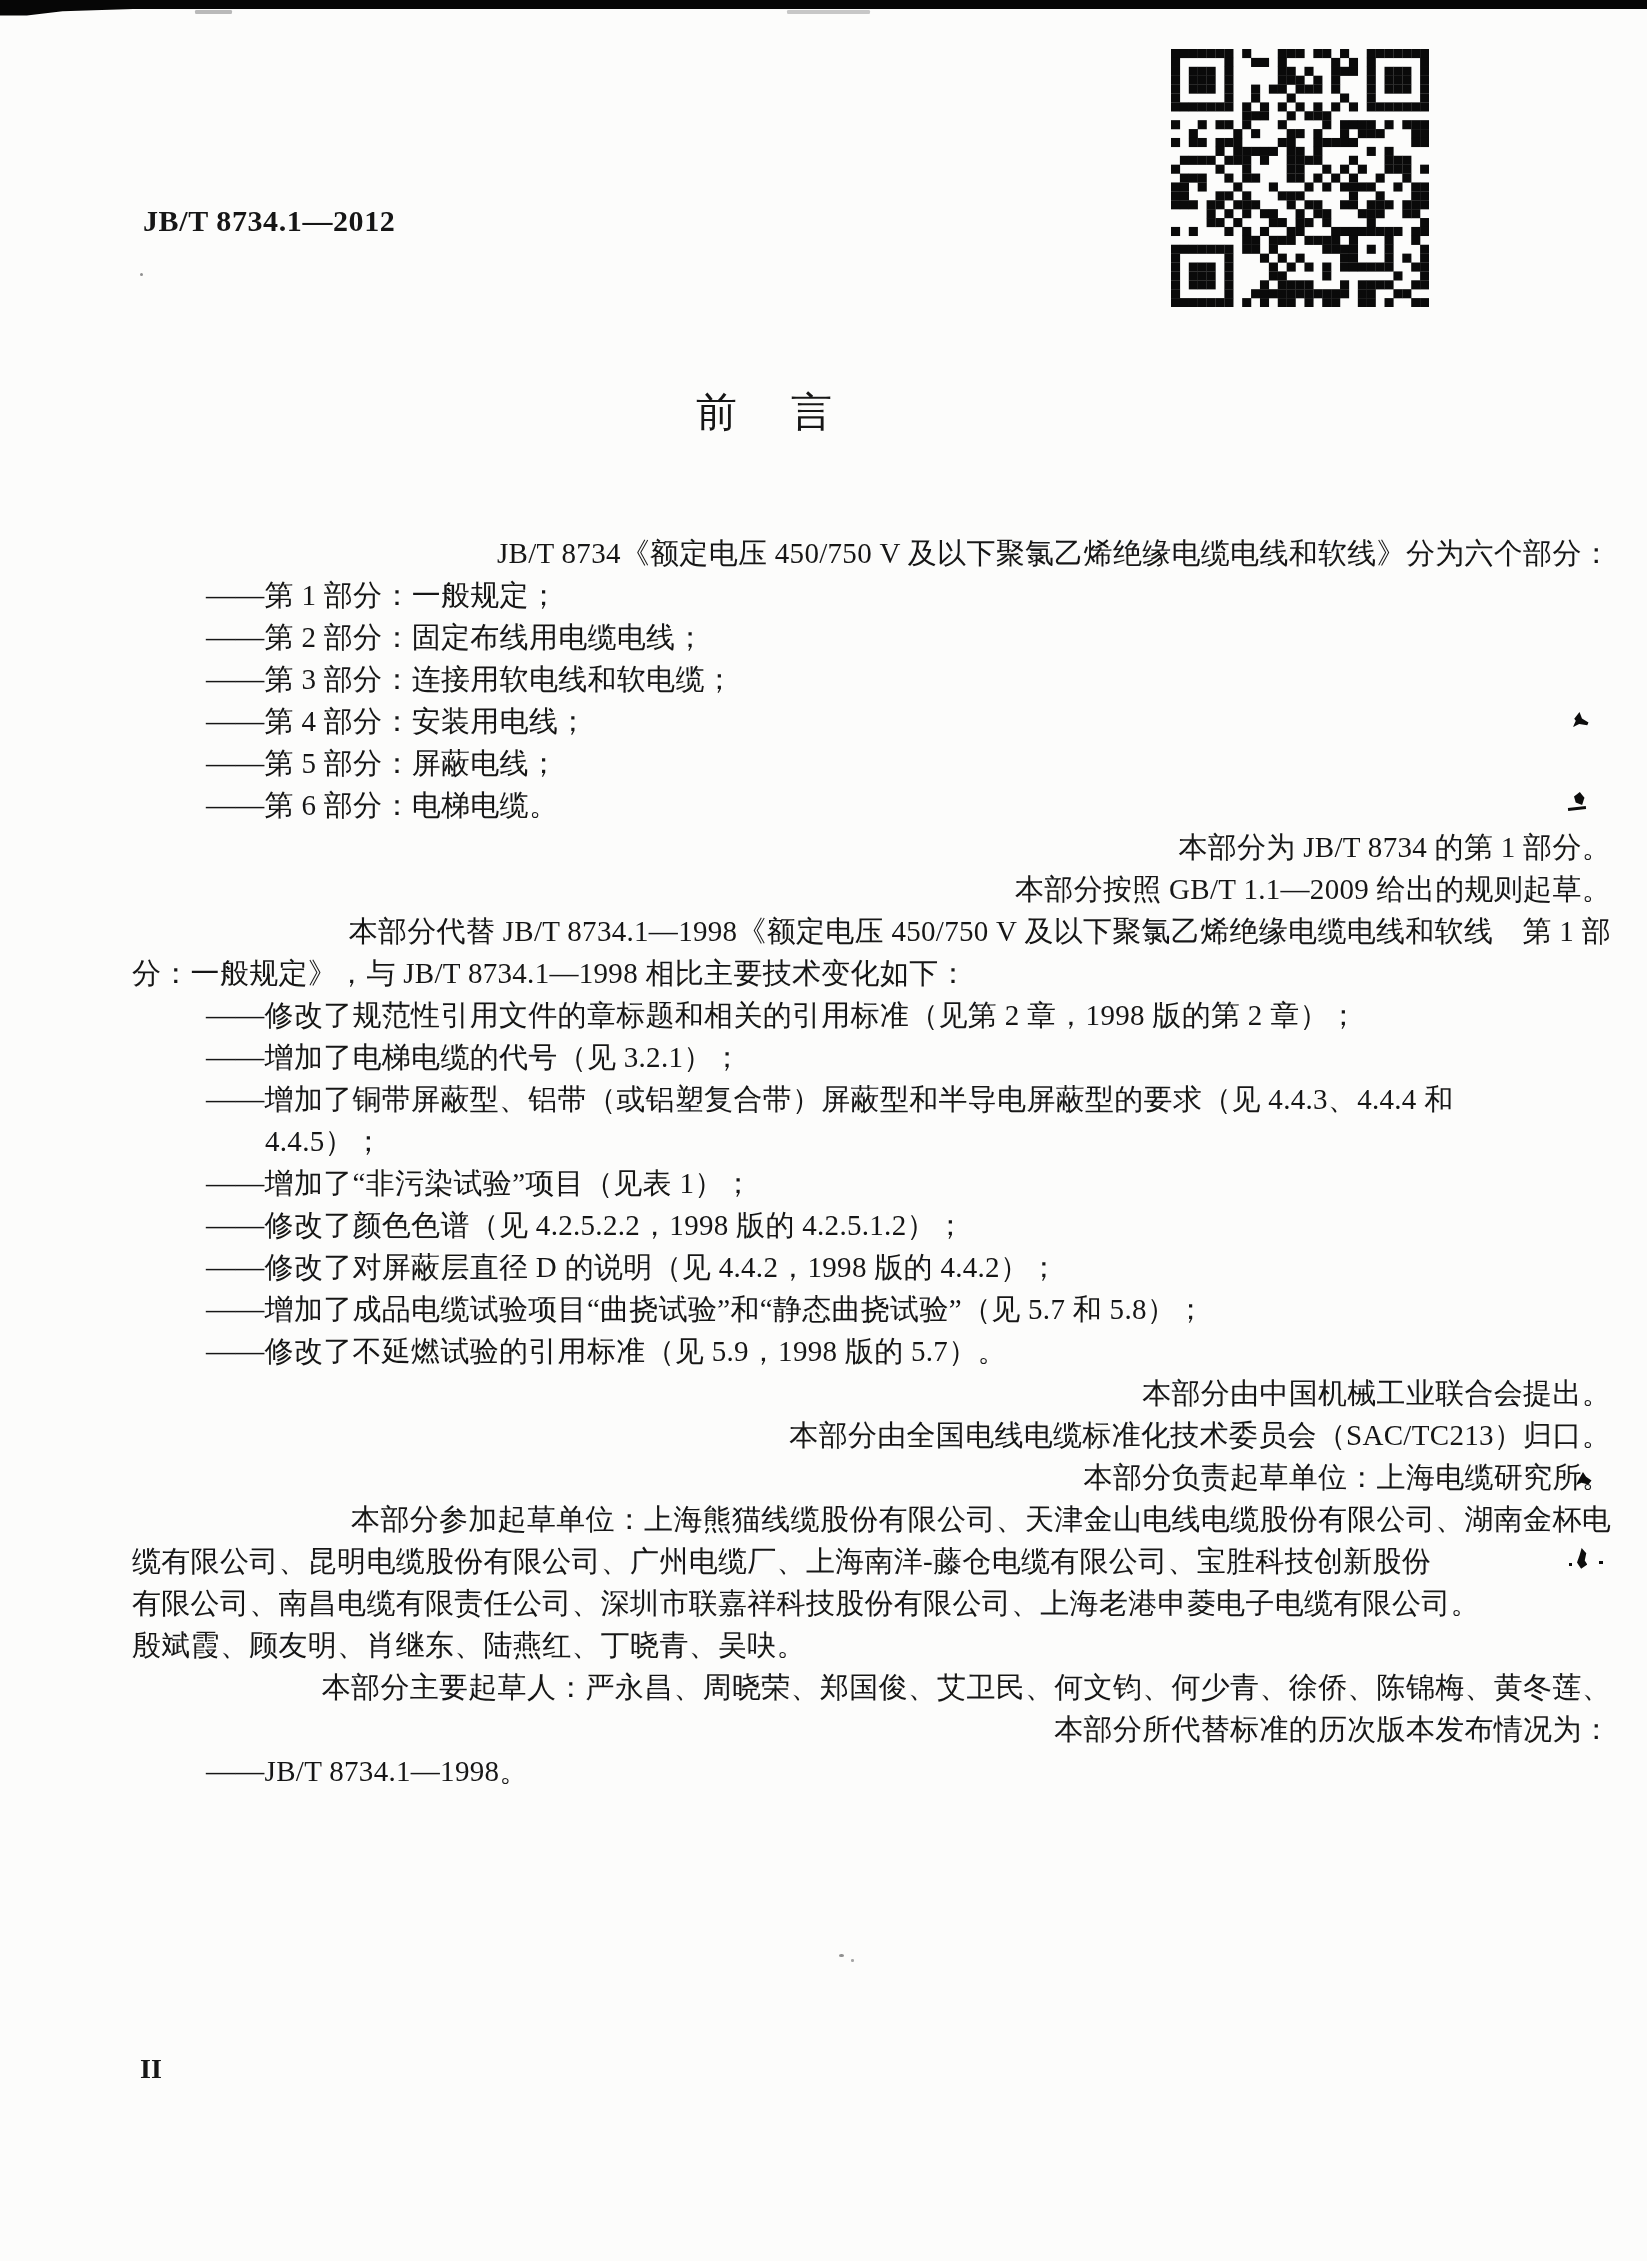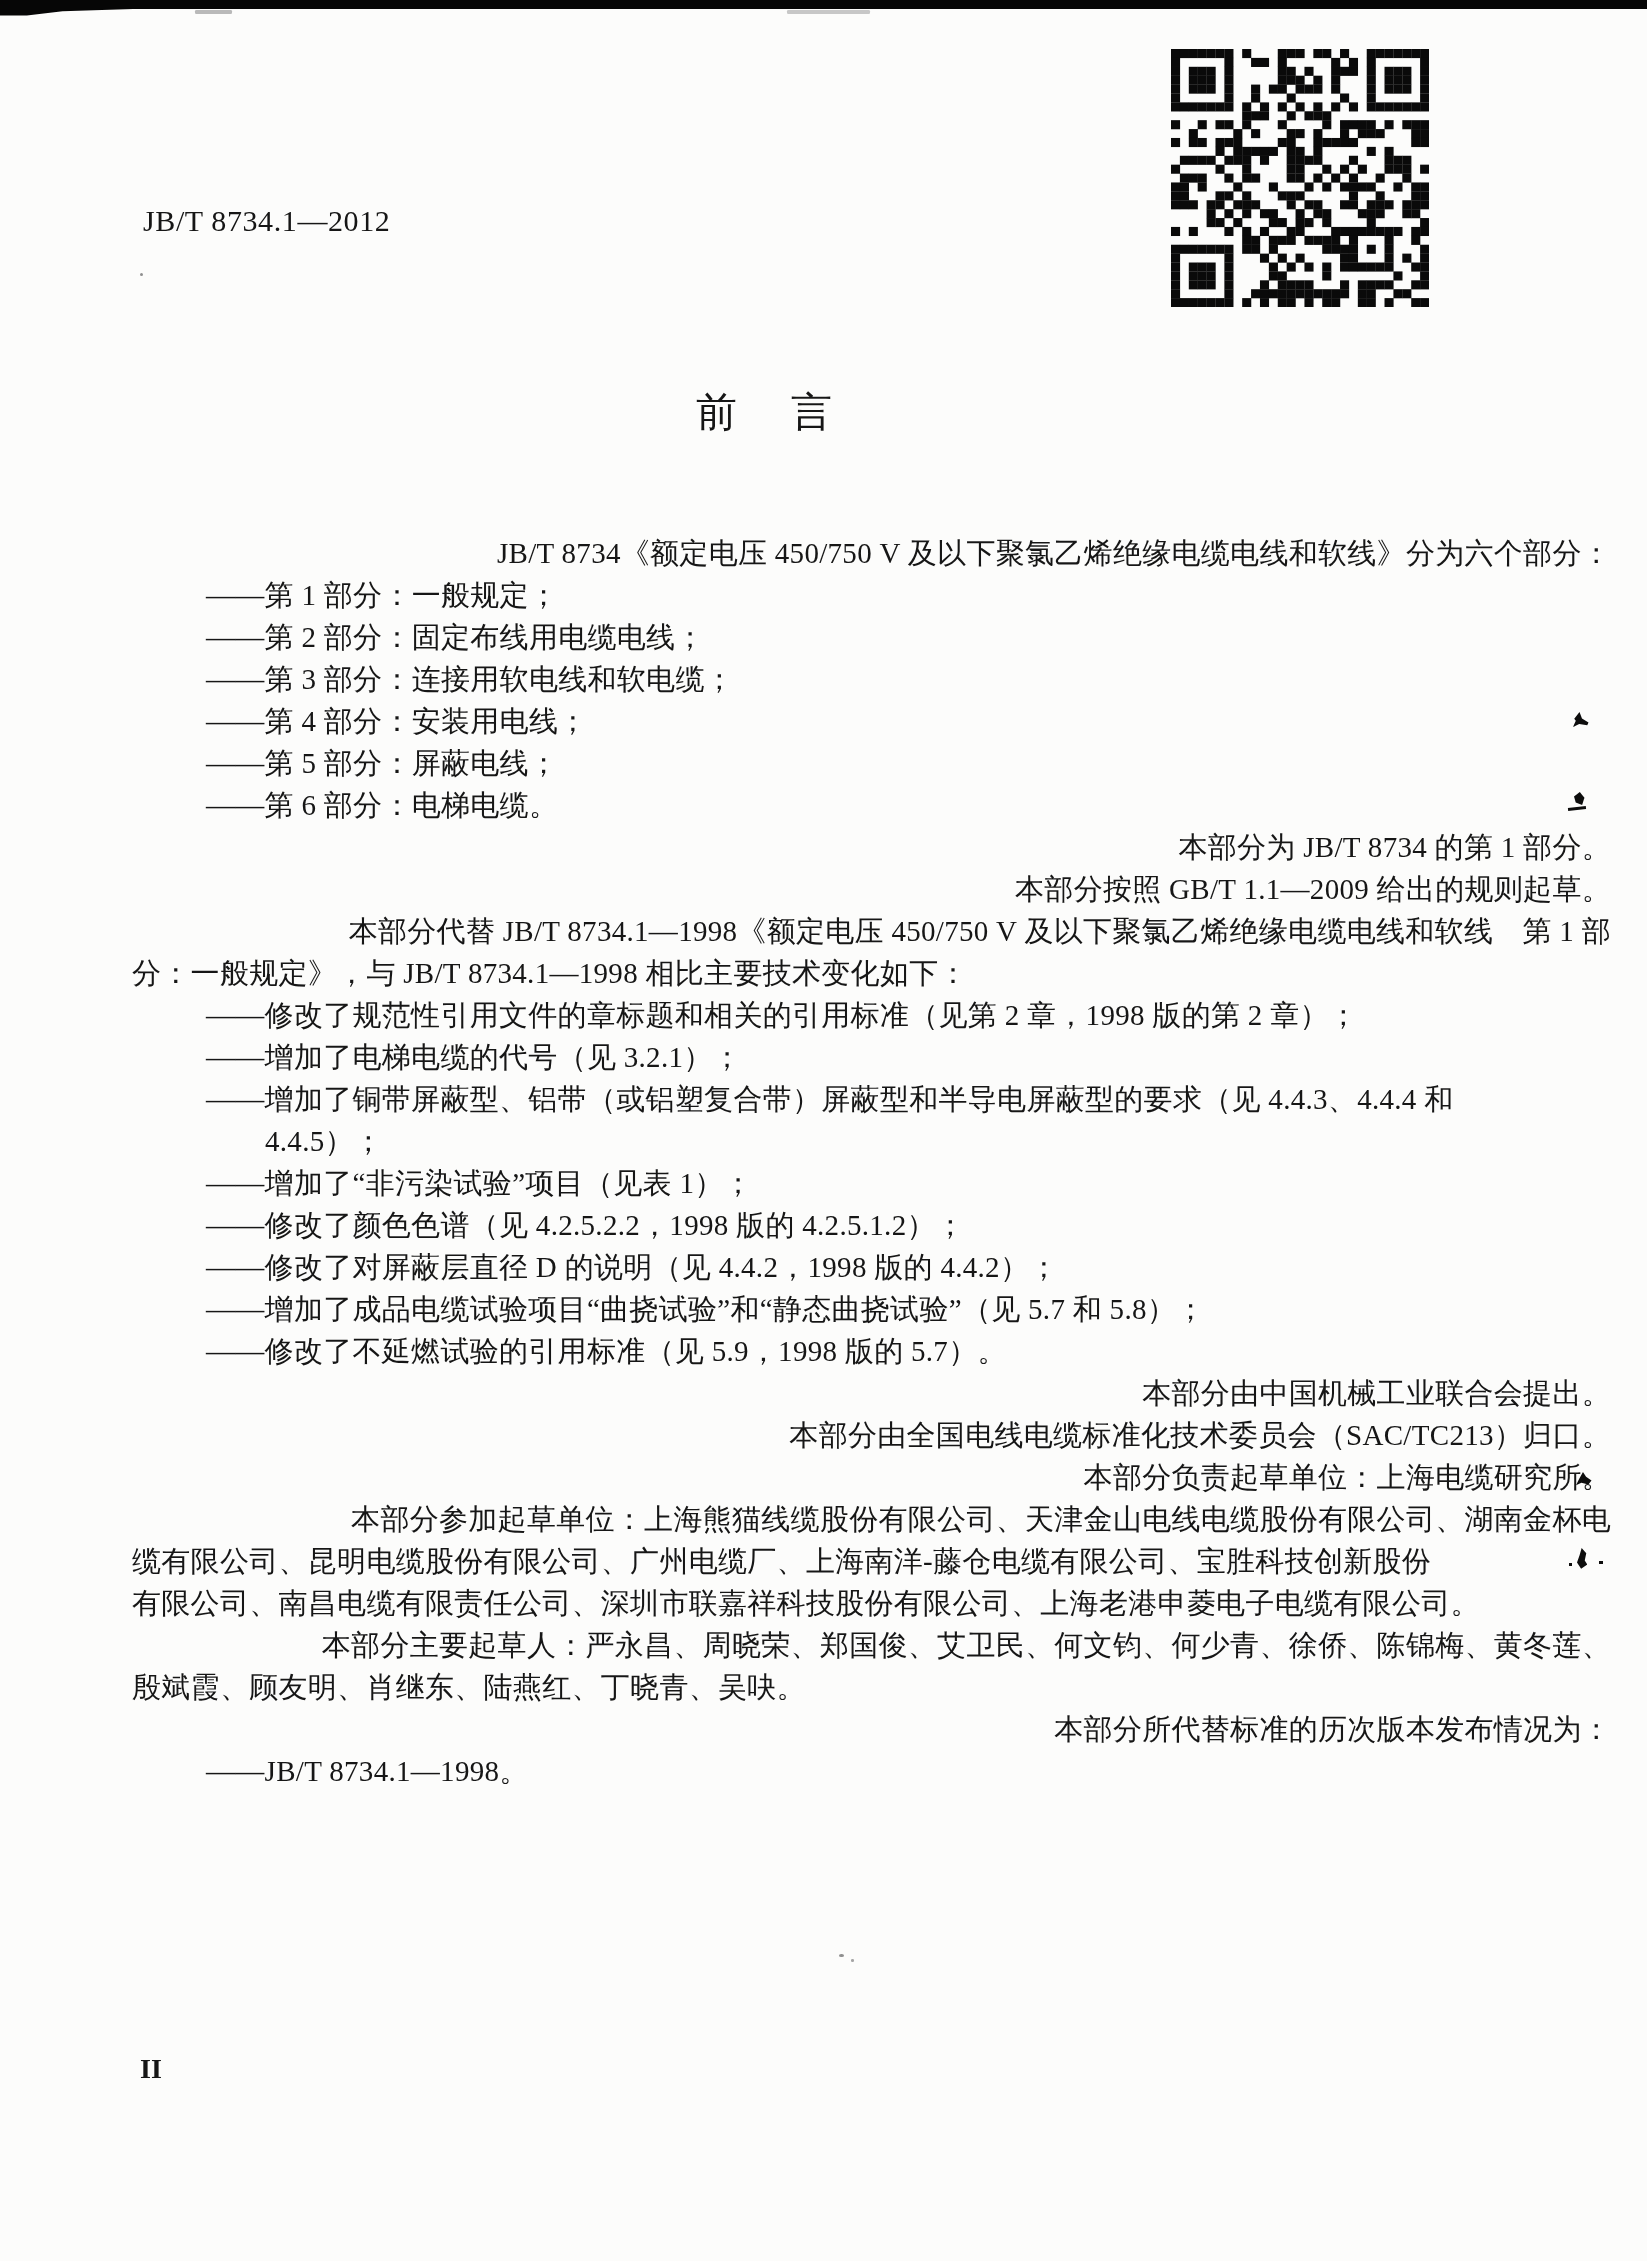--- a/index.html
+++ b/index.html
@@ -27,21 +27,21 @@
   .blot-2b{left:1568px;top:807px;width:18px;height:3.2px;transform:rotate(-6deg);}
   .blot-3{left:1576px;top:1472px;width:15.5px;height:15.5px;
     clip-path:polygon(45% 0,65% 30%,100% 55%,80% 80%,35% 70%,0 85%,20% 45%);}
   .blot-4{left:1577px;top:1548px;width:10.3px;height:20.7px;
     clip-path:polygon(45% 0,90% 25%,75% 60%,100% 80%,40% 100%,0 70%,25% 35%);}
   .blot-4b{left:1569px;top:1563px;width:3.2px;height:3.2px;}
   .blot-4c{left:1599px;top:1561px;width:3.9px;height:3.2px;}
 
   .std-header{
     position:absolute;left:143px;top:204px;
-    font-size:30px;font-weight:normal;letter-spacing:0.6px;white-space:nowrap;
+    font-size:30px;font-weight:bold;letter-spacing:0.6px;white-space:nowrap;
   }
   .qr{position:absolute;left:1171px;top:49px;width:258px;height:258px;}
   .qr svg{display:block;width:100%;height:100%;}
   .doc-title{
     position:absolute;left:696px;top:385px;
     font-size:41px;font-weight:normal;letter-spacing:54px;white-space:nowrap;
   }
   .body-text{position:absolute;left:132px;top:532px;width:1479px;}
   .ln{white-space:nowrap;font-size:29px;line-height:42px;height:42px;
       letter-spacing:0.3px;}
@@ -512,21 +512,21 @@
       <div class="ln ln-dash">——修改了颜色色谱（见 4.2.5.2.2，1998 版的 4.2.5.1.2）；</div>
       <div class="ln ln-dash">——修改了对屏蔽层直径 D 的说明（见 4.4.2，1998 版的 4.4.2）；</div>
       <div class="ln ln-dash">——增加了成品电缆试验项目“曲挠试验”和“静态曲挠试验”（见 5.7 和 5.8）；</div>
       <div class="ln ln-dash">——修改了不延燃试验的引用标准（见 5.9，1998 版的 5.7）。</div>
       <div class="ln ln-indent">本部分由中国机械工业联合会提出。</div>
       <div class="ln ln-indent">本部分由全国电线电缆标准化技术委员会（SAC/TC213）归口。</div>
       <div class="ln ln-indent">本部分负责起草单位：上海电缆研究所。</div>
       <div class="ln ln-indent">本部分参加起草单位：上海熊猫线缆股份有限公司、天津金山电线电缆股份有限公司、湖南金杯电</div>
       <div class="ln ln-flush">缆有限公司、昆明电缆股份有限公司、广州电缆厂、上海南洋-藤仓电缆有限公司、宝胜科技创新股份</div>
       <div class="ln ln-flush">有限公司、南昌电缆有限责任公司、深圳市联嘉祥科技股份有限公司、上海老港申菱电子电缆有限公司。</div>
+      <div class="ln ln-flush">殷斌霞、顾友明、肖继东、陆燕红、丁晓青、吴吷。</div>
       <div class="ln ln-indent">本部分主要起草人：严永昌、周晓荣、郑国俊、艾卫民、何文钧、何少青、徐侨、陈锦梅、黄冬莲、</div>
-      <div class="ln ln-flush">殷斌霞、顾友明、肖继东、陆燕红、丁晓青、吴吷。</div>
       <div class="ln ln-indent">本部分所代替标准的历次版本发布情况为：</div>
       <div class="ln ln-dash">——JB/T 8734.1—1998。</div>
     </div>
 
   <div class="page-num">II</div>
 </div>
 
 
 </body></html>

